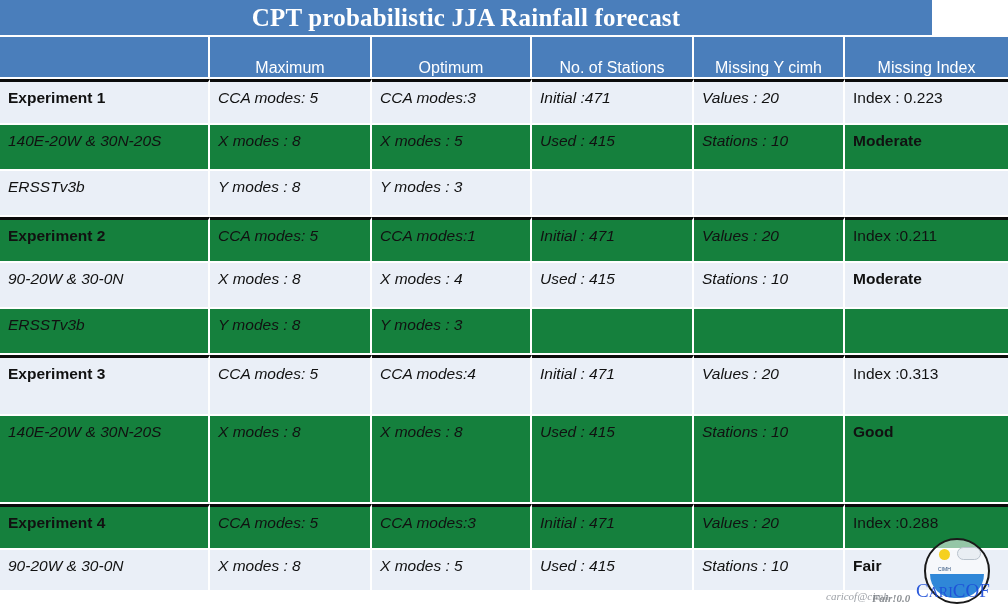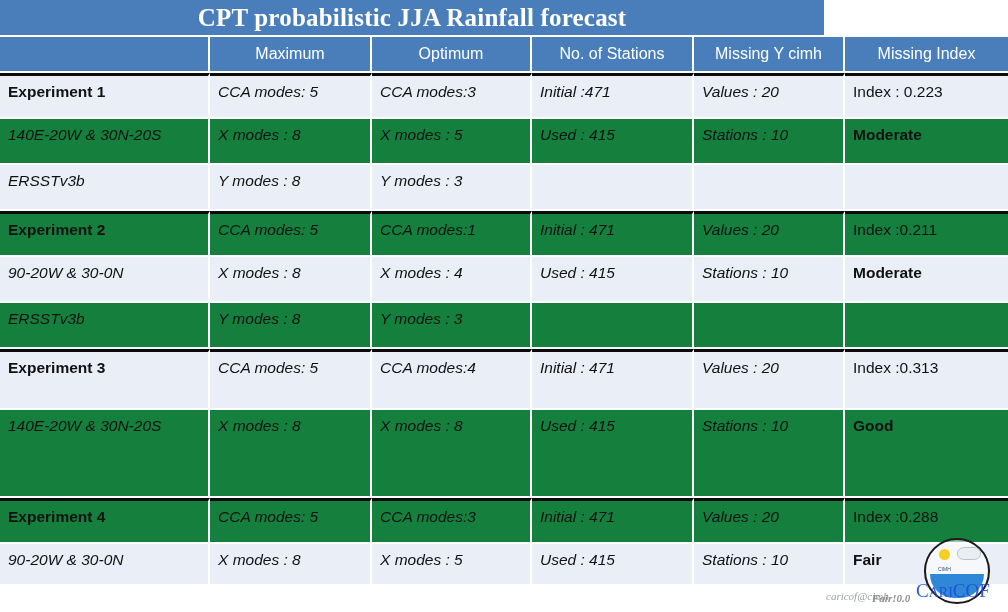--- a/index.html
+++ b/index.html
@@ -20,21 +20,21 @@
     height: 612px;
     background: #ffffff;
     overflow: hidden;
   }
 
   
   .title-bar {
     position: absolute;
     left: 0;
     top: 0;
-    width: 824px;
+    width: 932px;
     height: 35px;
     background: #4a7ebb;
     display: flex;
     align-items: center;
     justify-content: center;
     box-sizing: border-box;
   }
   .title-text {
     font-family: "Liberation Serif", "DejaVu Serif", serif;
     font-weight: bold;
@@ -76,21 +76,21 @@
     border-right: none;
   }
 
   
   tr.hdr th {
     background: #4a7ebb;
     color: #ffffff;
     font-weight: normal;
     font-size: 16px;
     height: 36px;
-    padding-top: 8px;
+    padding-top: 22px;
     font-family: "Liberation Sans", sans-serif;
   }
   tr.hdr th.blank { background: #4a7ebb; }
 
   
   td.light { background: #eaeff7; }
   td.med   { background: #15803d; }
 
   
   .it    { font-style: italic; }

